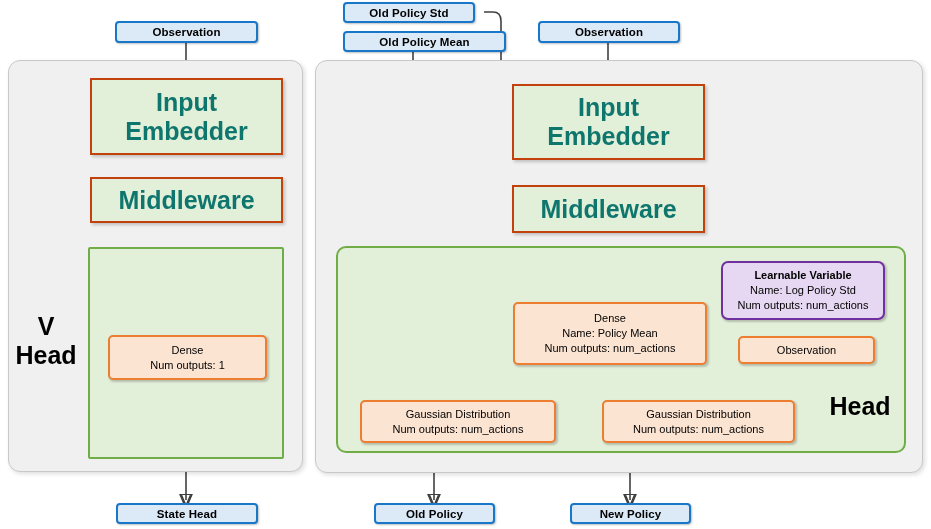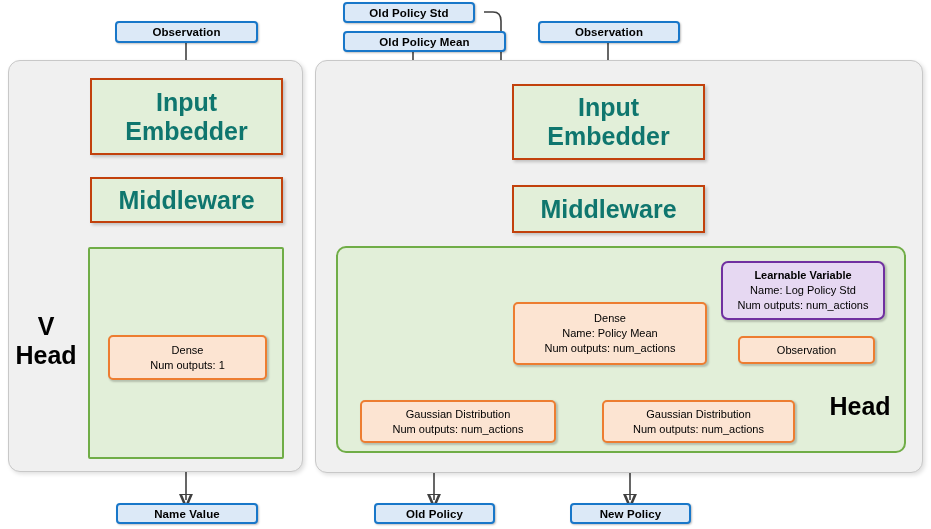--- a/index.html
+++ b/index.html
@@ -149,21 +149,21 @@
   <div class="node mod big" style="left:90px;top:177px;width:193px;height:46px;">
     <span>Middleware</span>
   </div>
 
   <div class="node op" style="left:108px;top:335px;width:159px;height:45px;">
     <span class="t1">Dense</span>
     <span class="t2">Num outputs: 1</span>
   </div>
 
   <div class="node io" style="left:116px;top:503px;width:142px;height:21px;">
-    <span>Name Value</span>
+    <span>State Head</span>
   </div>
 
   <div class="group" style="left:315px;top:60px;width:608px;height:413px;"></div>
 
   <div class="headbox rounded" style="left:336px;top:246px;width:570px;height:207px;"></div>
 
   <div class="headlabel" style="left:820px;top:392px;width:80px;">
     <div>Head</div>
   </div>
 

